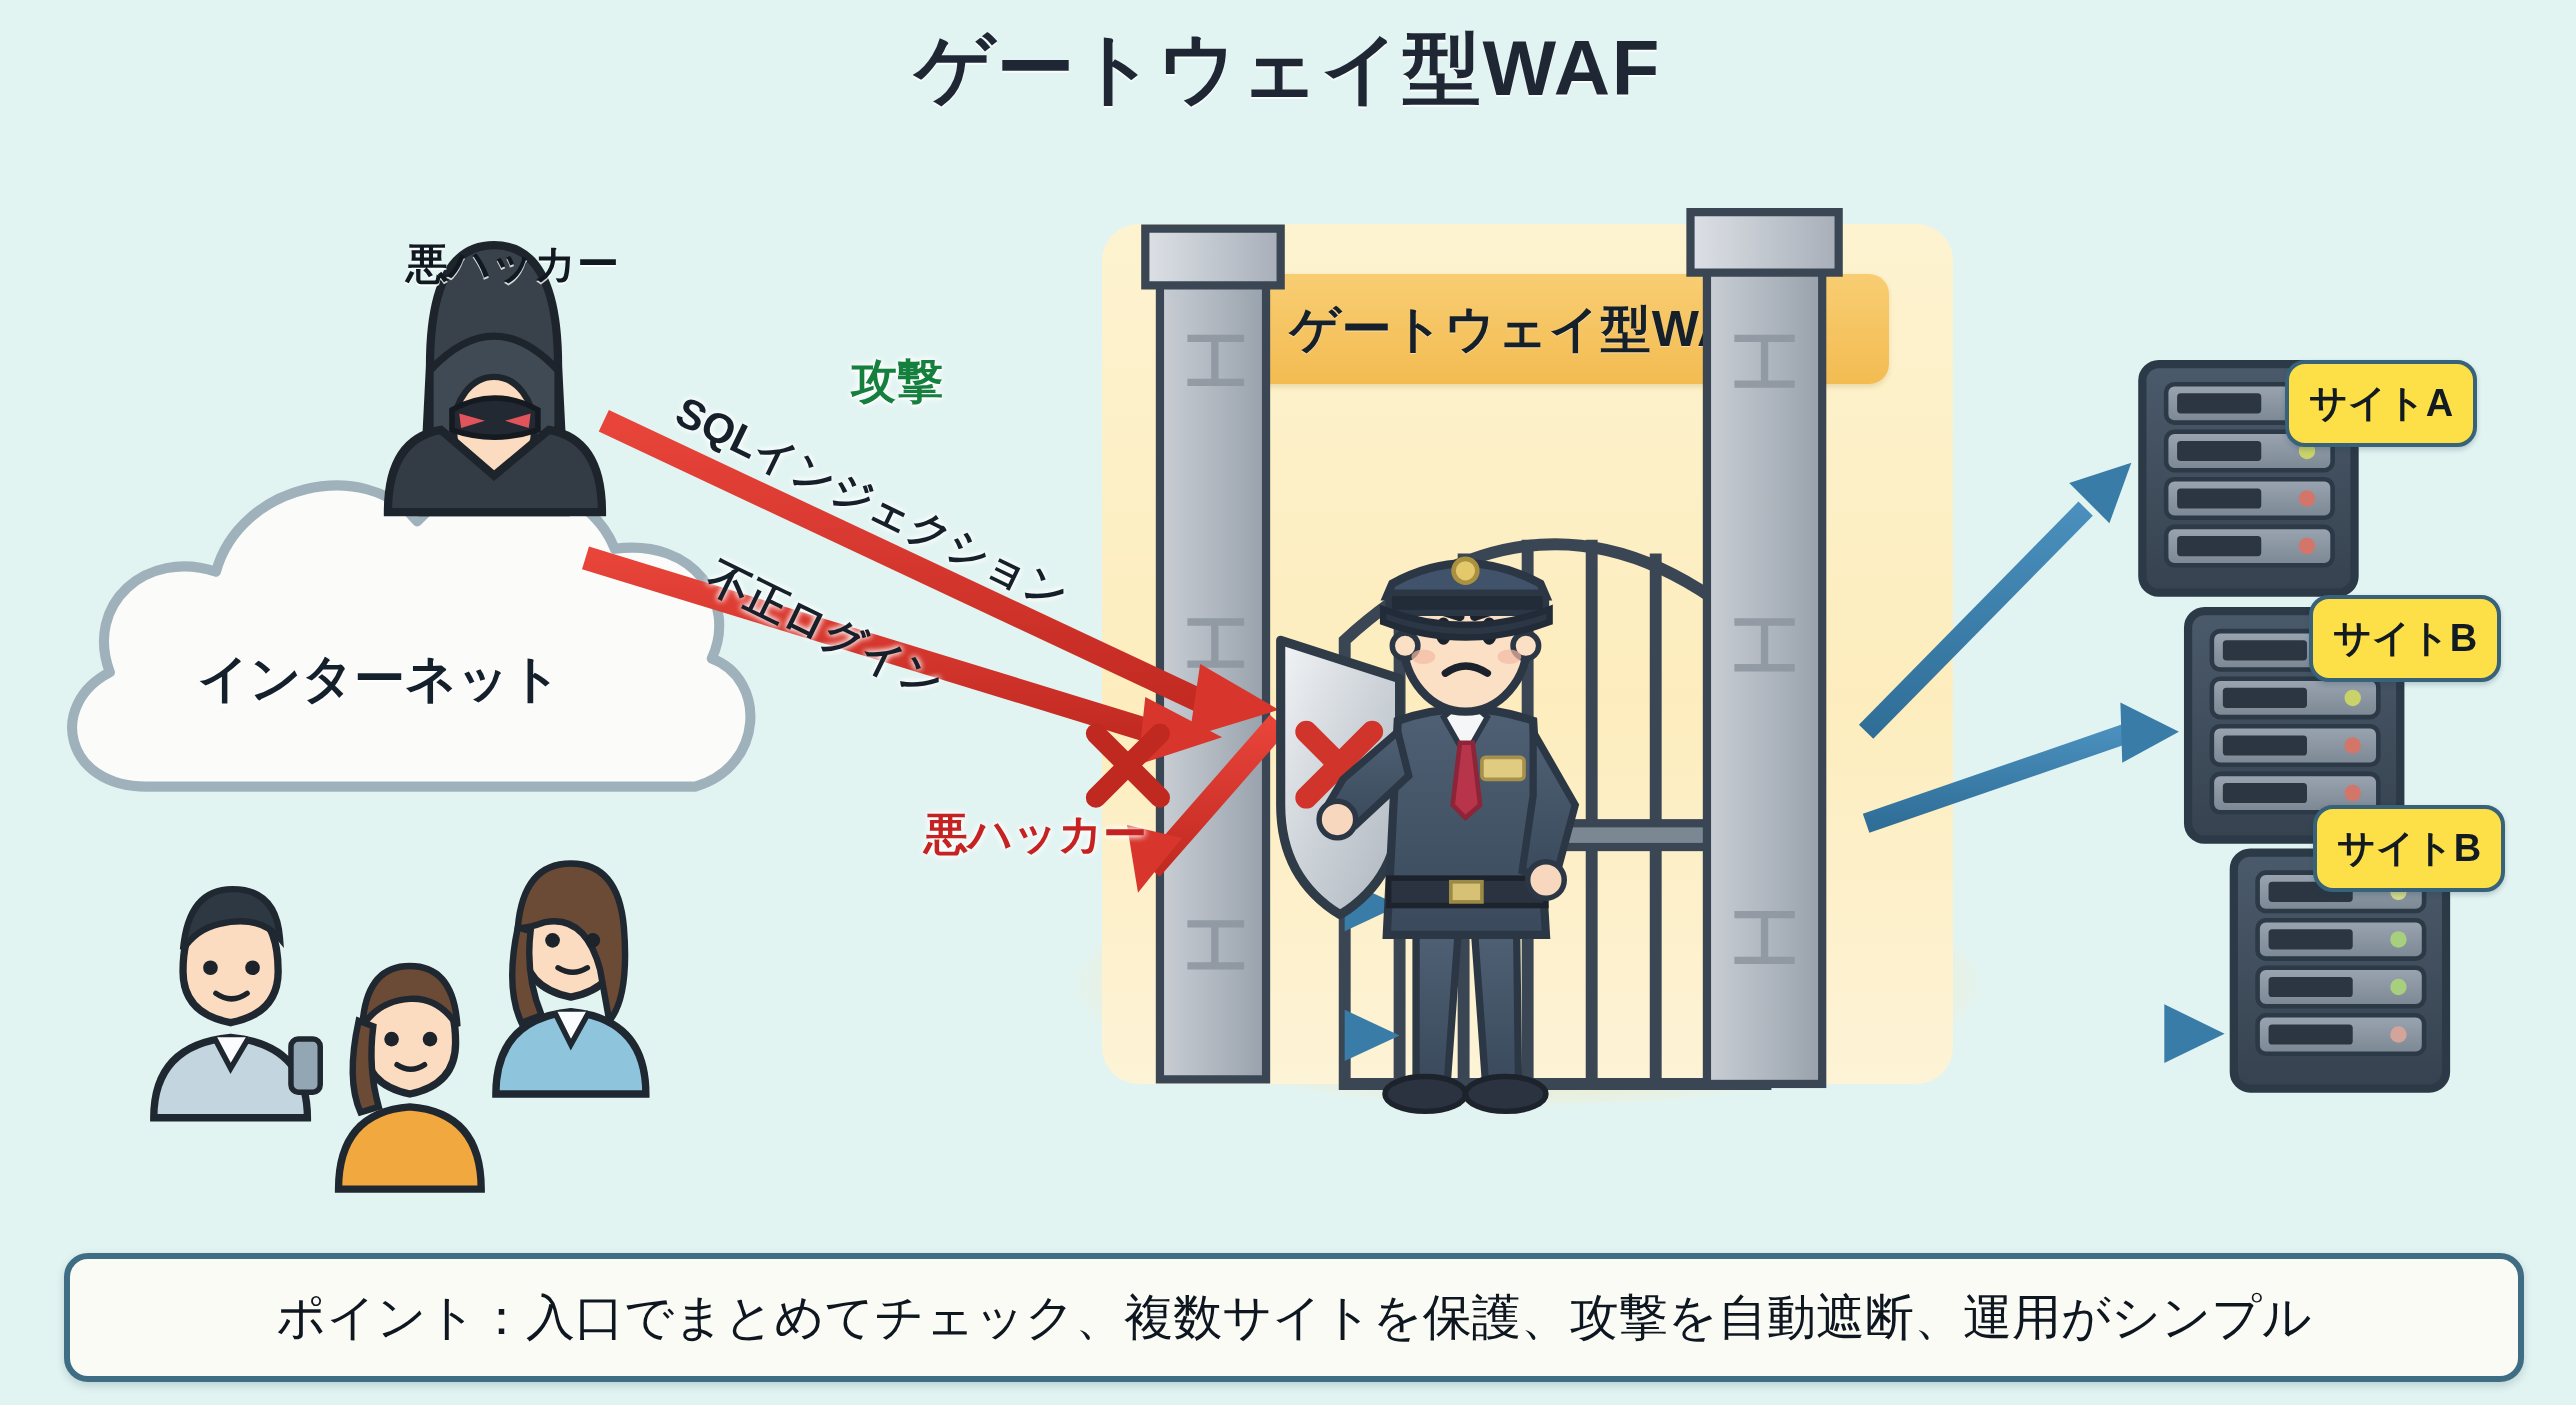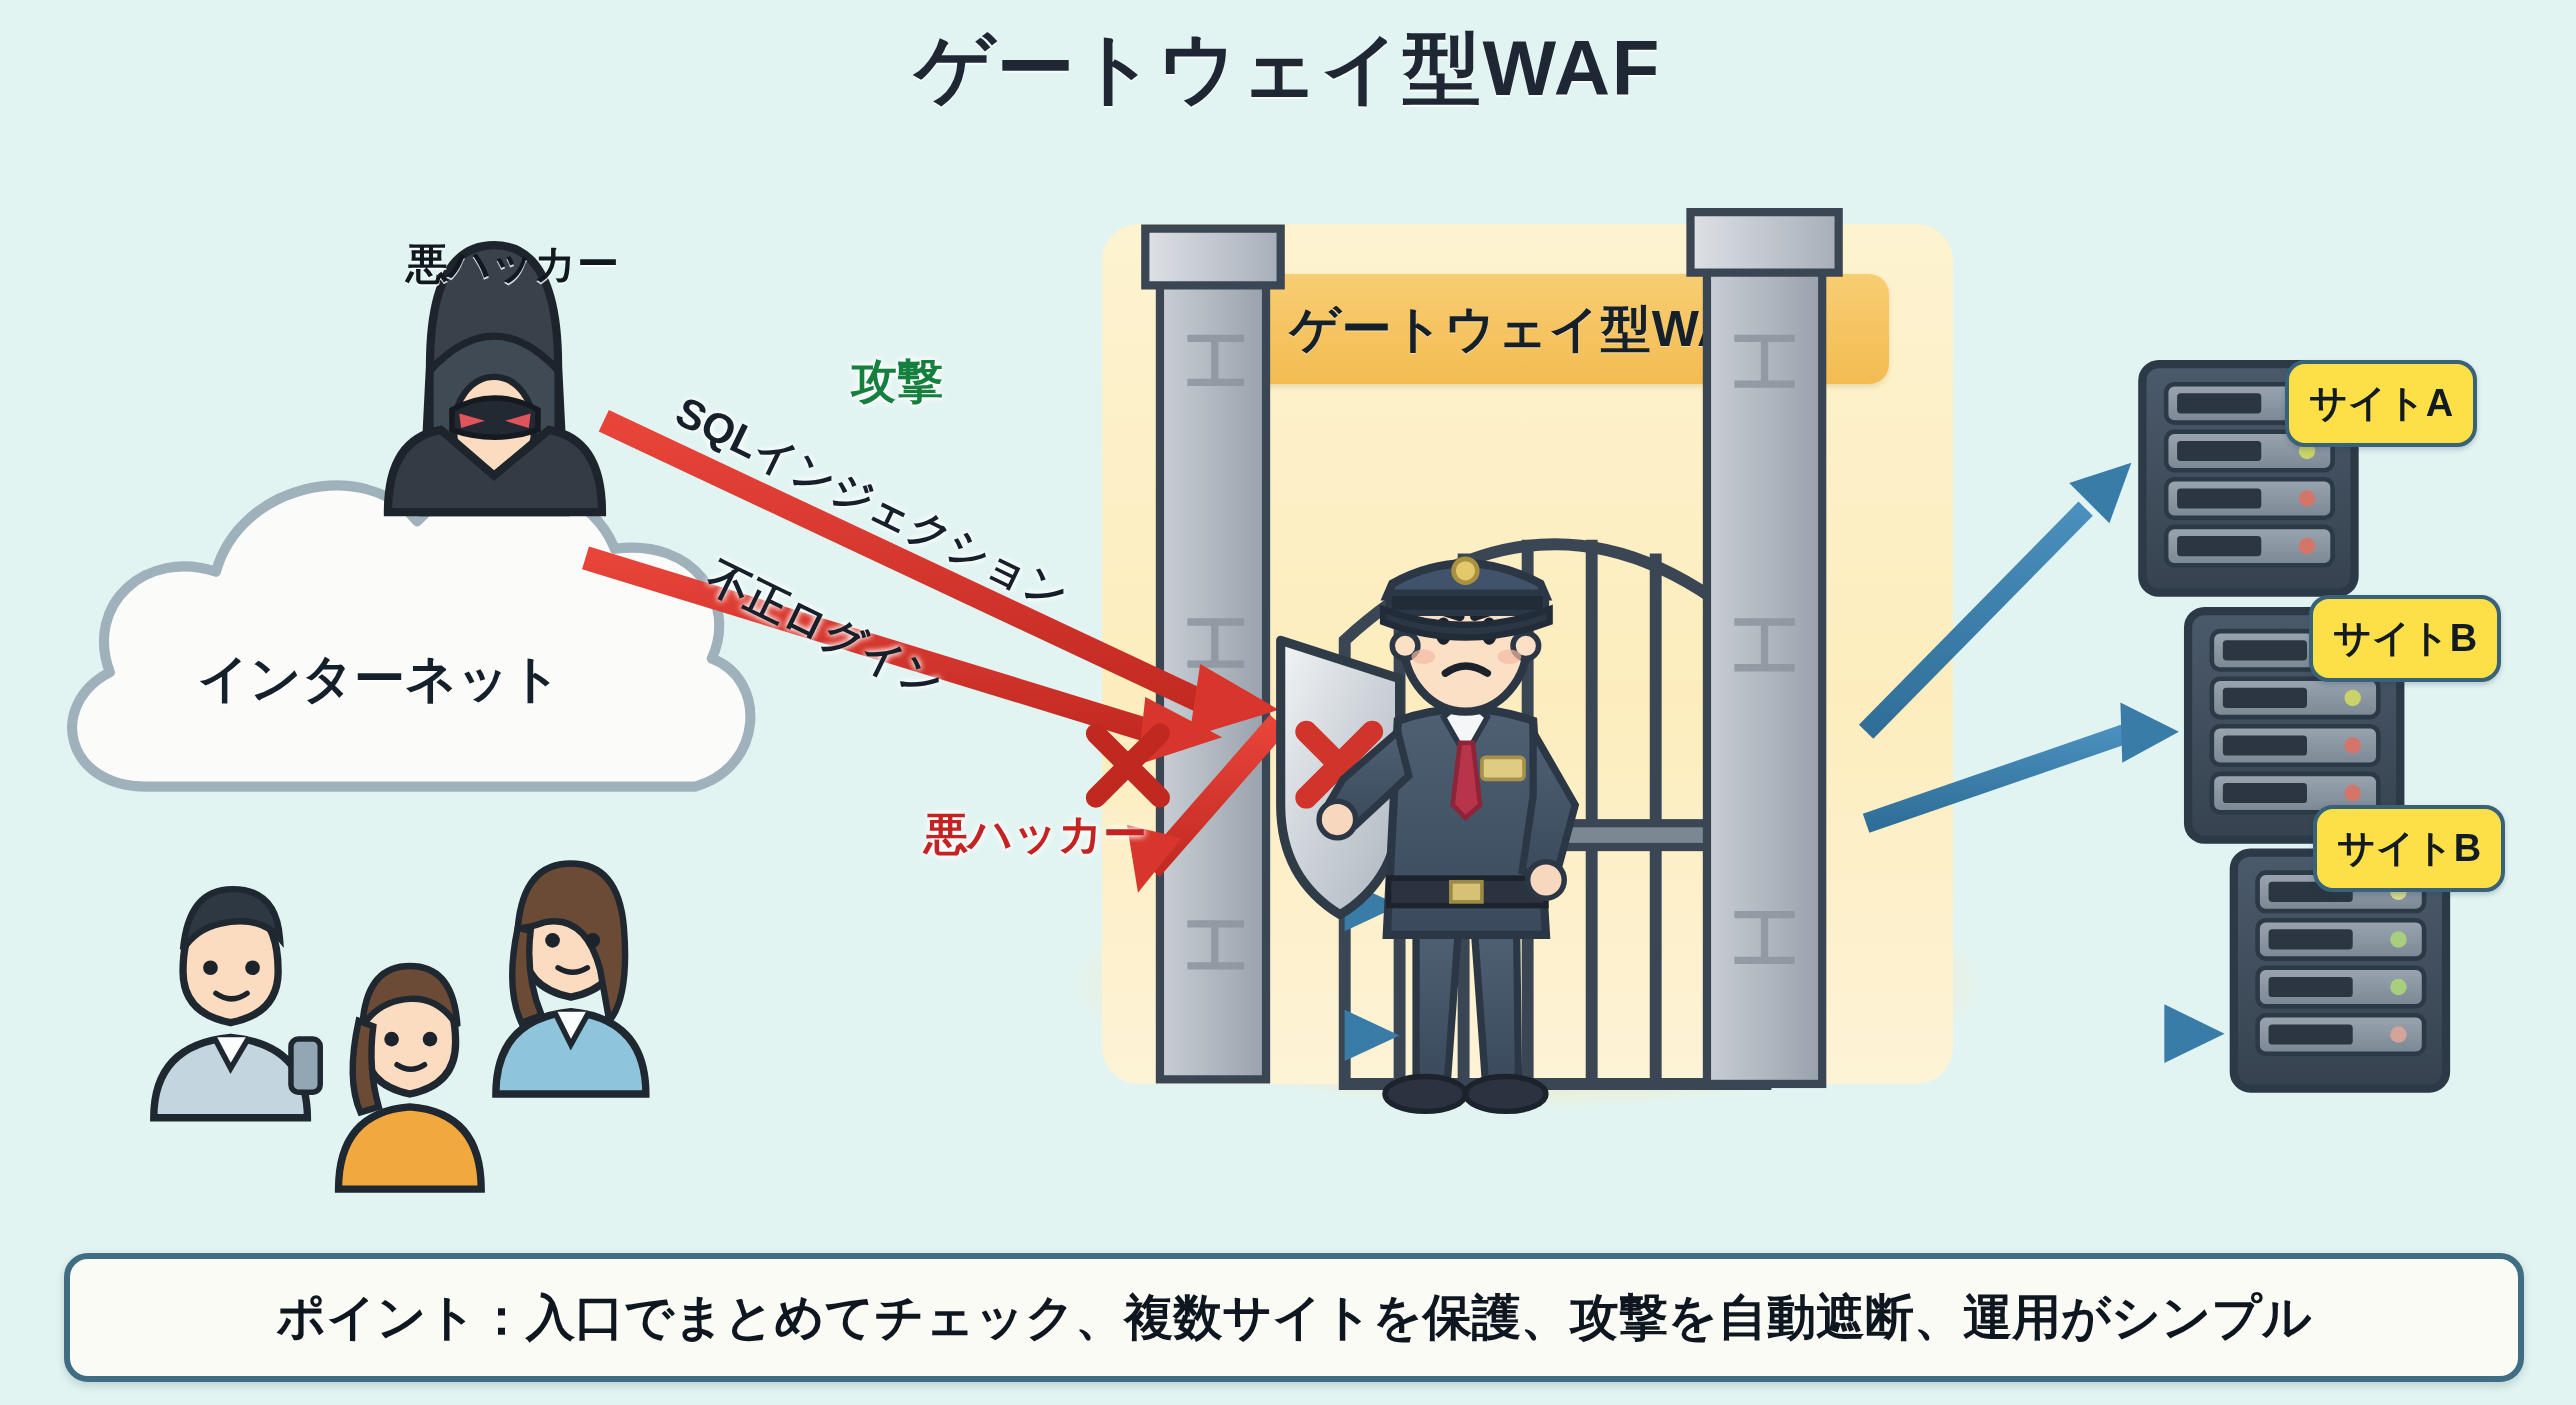--- a/index.html
+++ b/index.html
@@ -120,21 +120,21 @@
   
   .point-bar{
     position:absolute;left:64px;top:1253px;width:2448px;height:117px;
     background:#fbfbf6;
     border:6.4px solid #3f6e84;
     border-radius:24px;
     display:flex;align-items:center;justify-content:center;
     box-shadow:0 3.7px 8.2px rgba(30,60,80,.18);
   }
   .point-bar span{
-    font-size:49px;font-weight:bold;color:#0e1620;letter-spacing:0px;
+    font-size:49px;font-weight:normal;color:#0e1620;letter-spacing:0px;
   }
 
   svg.layer{position:absolute;left:0;top:0;width:2576px;height:1405px;pointer-events:none;}
 </style>
 </head>
 <body>
 
 <div id="stage">
 
   <div class="title">ゲートウェイ型WAF</div>

